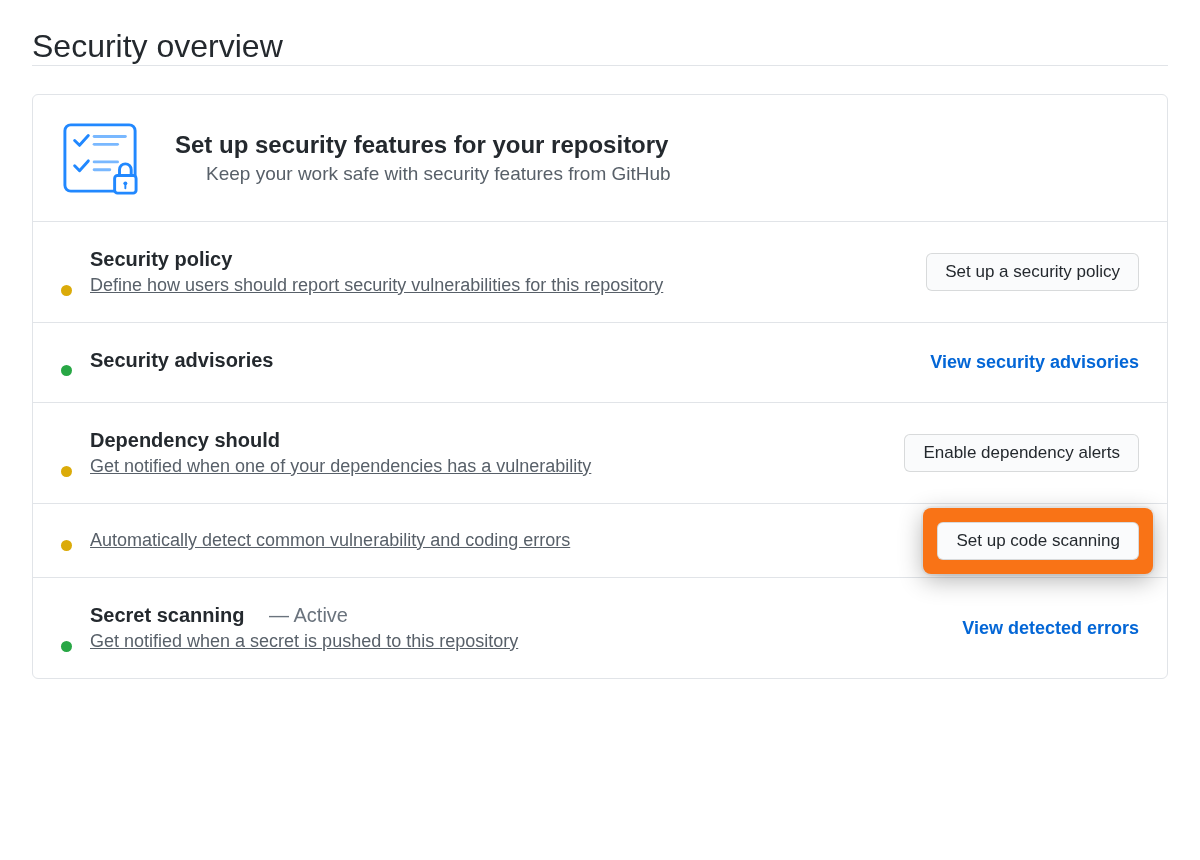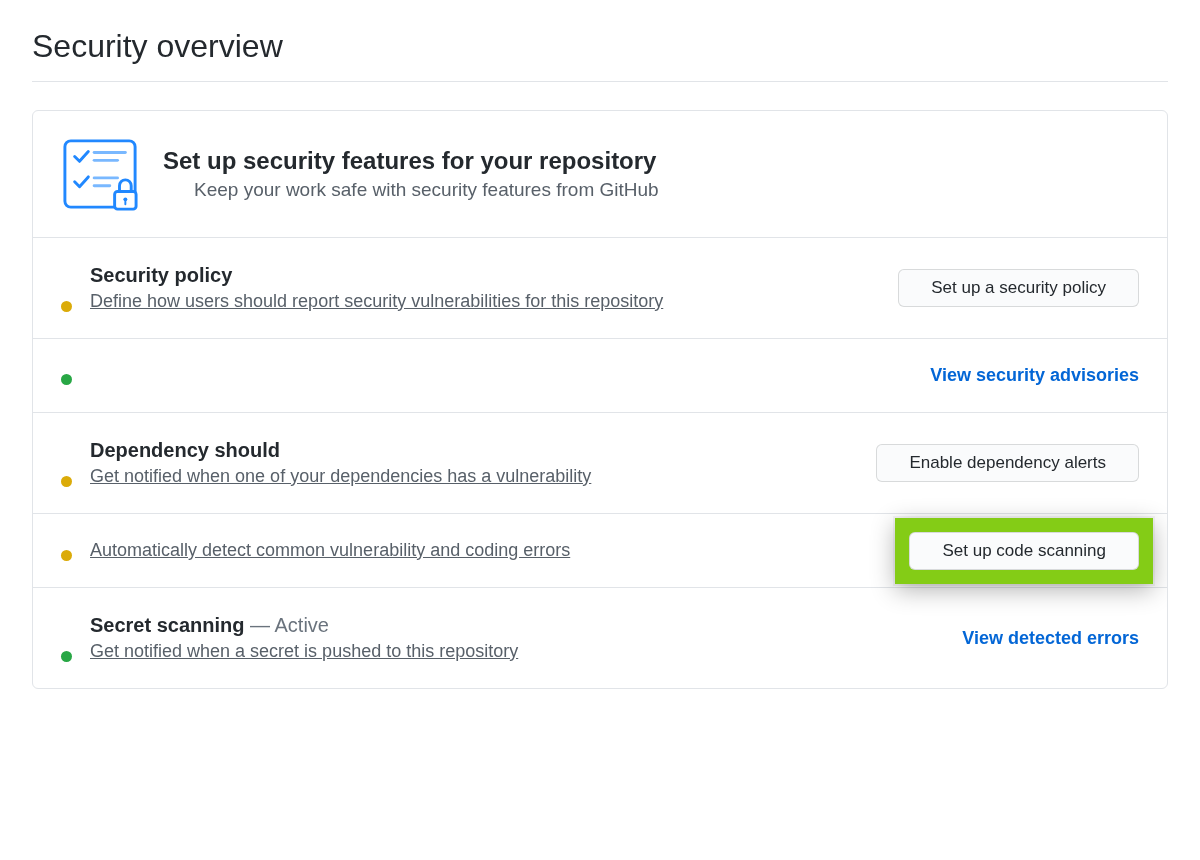--- a/index.html
+++ b/index.html
@@ -11,33 +11,32 @@
       font-family: -apple-system, BlinkMacSystemFont, "Segoe UI", Helvetica, Arial, sans-serif;
       color: #24292e;
       background: #ffffff;
       padding: 28px 32px;
       width: 1200px;
     }
     .page-title {
       font-size: 32px;
       font-weight: 400;
       color: #24292e;
-      padding-bottom: 16px;
       border-bottom: 1px solid #e1e4e8;
       margin-bottom: 28px;
     }
     .panel {
       border: 1px solid #e1e4e8;
       border-radius: 6px;
       overflow: hidden;
     }
     .panel-header {
       display: flex;
       align-items: center;
-      gap: 24px;
+      gap: 36px;
       padding: 24px 28px;
       border-bottom: 1px solid #e1e4e8;
     }
     .panel-header-icon {
       flex-shrink: 0;
       width: 78px;
       height: 78px;
     }
     .panel-header-text h2 {
       font-size: 24px;
@@ -77,50 +76,51 @@
     .dot-green { background: #28a745; }
     .row-text h3 {
       font-size: 20px;
       font-weight: 600;
       color: #24292e;
       margin-bottom: 4px;
     }
     .row-text h3 .status-suffix {
       font-weight: 400;
       color: #6a737d;
+      padding-left: 19px;
     }
     .row-text p {
       font-size: 18px;
       color: #586069;
       text-decoration: underline;
     }
     .btn {
       display: inline-block;
-      padding: 8px 32px;
+      padding: 8px 18px;
       font-size: 17px;
       font-weight: 500;
       color: #24292e;
       background: #fafbfc;
       border: 1px solid rgba(27,31,35,0.15);
       border-radius: 6px;
       cursor: pointer;
       white-space: nowrap;
     }
     .link {
       font-size: 18px;
       color: #0366d6;
       text-decoration: none;
       cursor: pointer;
       white-space: nowrap;
       font-weight: bold;
     }
     .highlight-box {
       position: absolute;
-      border-radius: 0;
-      background: #84cc16;
+      border-radius: 8px;
+      background: #f97316;
       box-shadow: 0 0 0 2px rgba(0,0,0,0.04), 0 6px 24px rgba(0,0,0,0.3);
       padding: 14px;
       right: 14px;
       top: 50%;
       transform: translateY(-50%);
     }
   </style>
 </head>
 <body>
 
@@ -158,20 +158,21 @@
         <p>Define how users should report security vulnerabilities for this repository</p>
       </div>
     </div>
     <button class="btn">Set up a security policy</button>
   </div>
 
   <div class="row">
     <div class="row-left">
       <span class="status-dot dot-green"></span>
       <div class="row-text">
+        <h3>Security advisories</h3>
       </div>
     </div>
     <a class="link">View security advisories</a>
   </div>
 
   <div class="row">
     <div class="row-left">
       <span class="status-dot dot-yellow"></span>
       <div class="row-text">
         <h3>Dependency should</h3>

